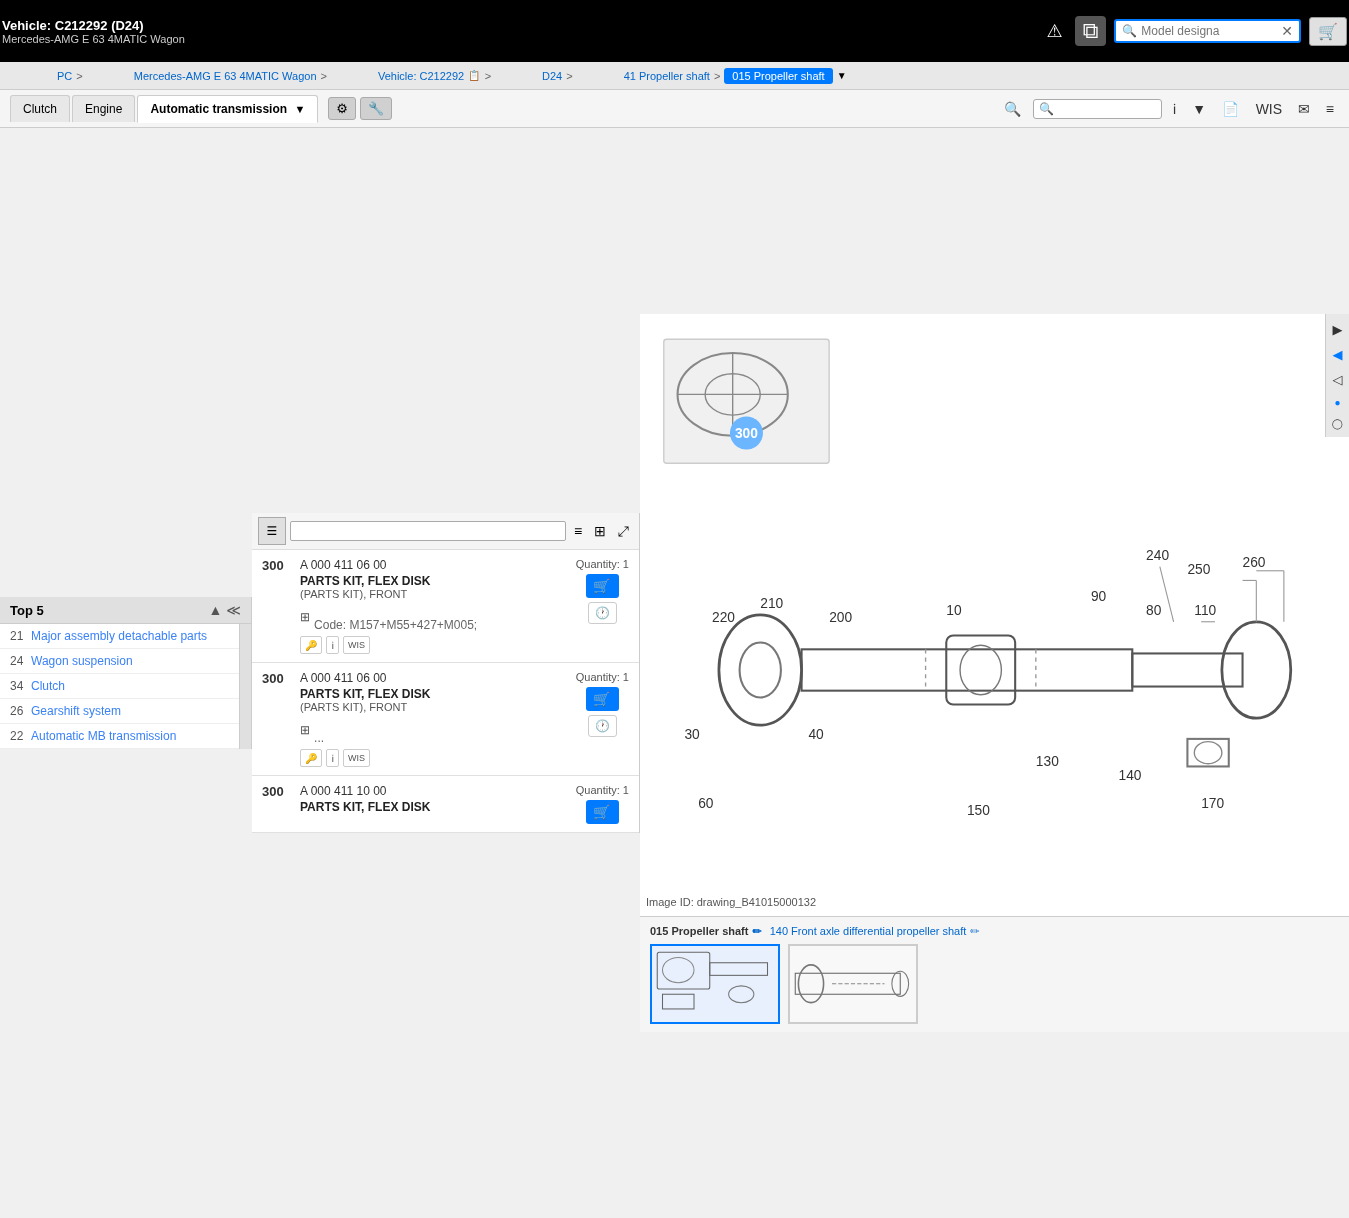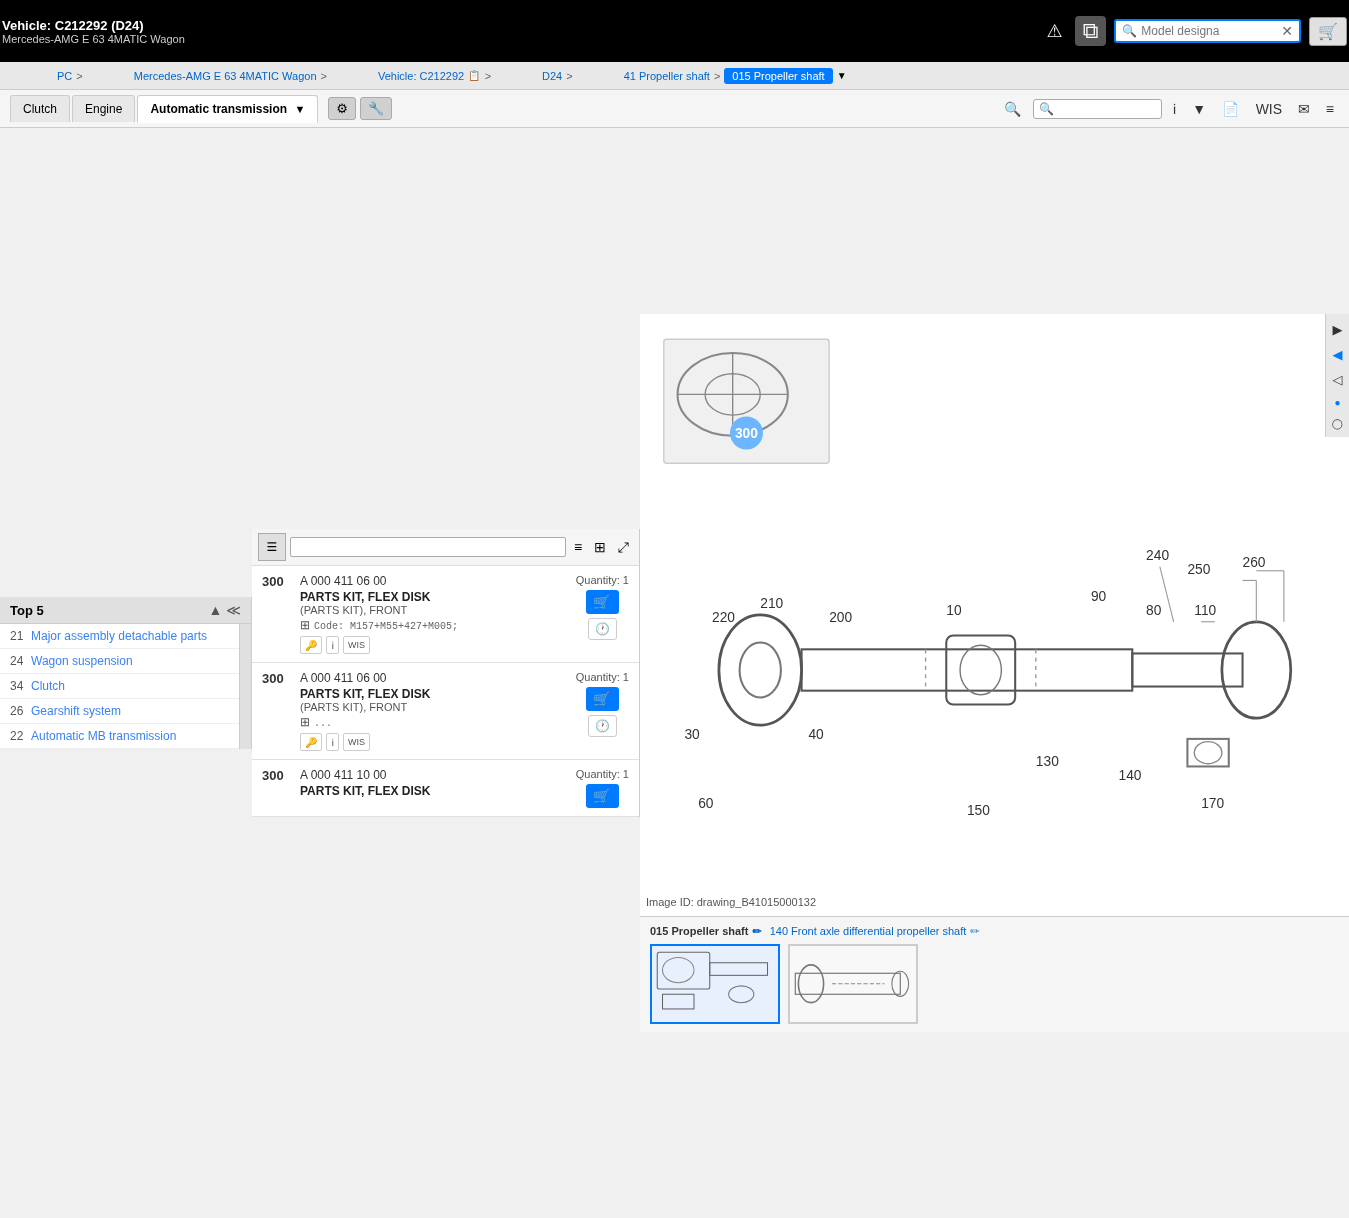--- a/index.html
+++ b/index.html
@@ -58,21 +58,21 @@
     .parts-toolbar { display: flex; align-items: center; gap: 4px; padding: 4px 6px; border-bottom: 1px solid #ddd; background: #f5f5f5; }
     .parts-search { flex: 1; padding: 3px 6px; border: 1px solid #aaa; border-radius: 2px; font-size: 11px; }
     .parts-view-btn { background: none; border: none; cursor: pointer; font-size: 14px; padding: 2px 4px; }
     .parts-list { overflow-y: auto; flex: 1; }
     .part-item { border-bottom: 1px solid #e0e0e0; padding: 8px 10px; display: flex; align-items: flex-start; gap: 8px; }
     .part-num { font-weight: bold; font-size: 13px; color: #333; width: 30px; flex-shrink: 0; }
     .part-details { flex: 1; }
     .part-number { font-size: 12px; color: #333; margin-bottom: 2px; }
     .part-name { font-size: 12px; font-weight: bold; color: #222; }
     .part-sub { font-size: 11px; color: #555; }
-    .part-code { font-size: 10px; color: #666; margin-top: 2px; font-family: Liberation Mono, monospace; }
+    .part-code { font-size: 12px; color: #666; margin-top: 16px; }
     .part-icons { display: flex; gap: 4px; margin-top: 4px; }
     .part-icon-btn { background: none; border: 1px solid #ccc; border-radius: 2px; padding: 1px 4px; cursor: pointer; font-size: 10px; color: #555; }
     .part-actions { display: flex; flex-direction: column; gap: 4px; align-items: center; }
     .qty-label { font-size: 11px; color: #555; }
     .cart-add-btn { background: #007bff; border: none; color: white; border-radius: 3px; padding: 4px 8px; cursor: pointer; font-size: 14px; }
     .clock-btn { background: none; border: 1px solid #ccc; border-radius: 3px; padding: 3px 6px; cursor: pointer; font-size: 12px; }
 
     
     .right-panel { flex: 1; background: white; display: flex; flex-direction: column; position: relative; }
     .diagram-area { flex: 1; position: relative; background: white; overflow: hidden; }

